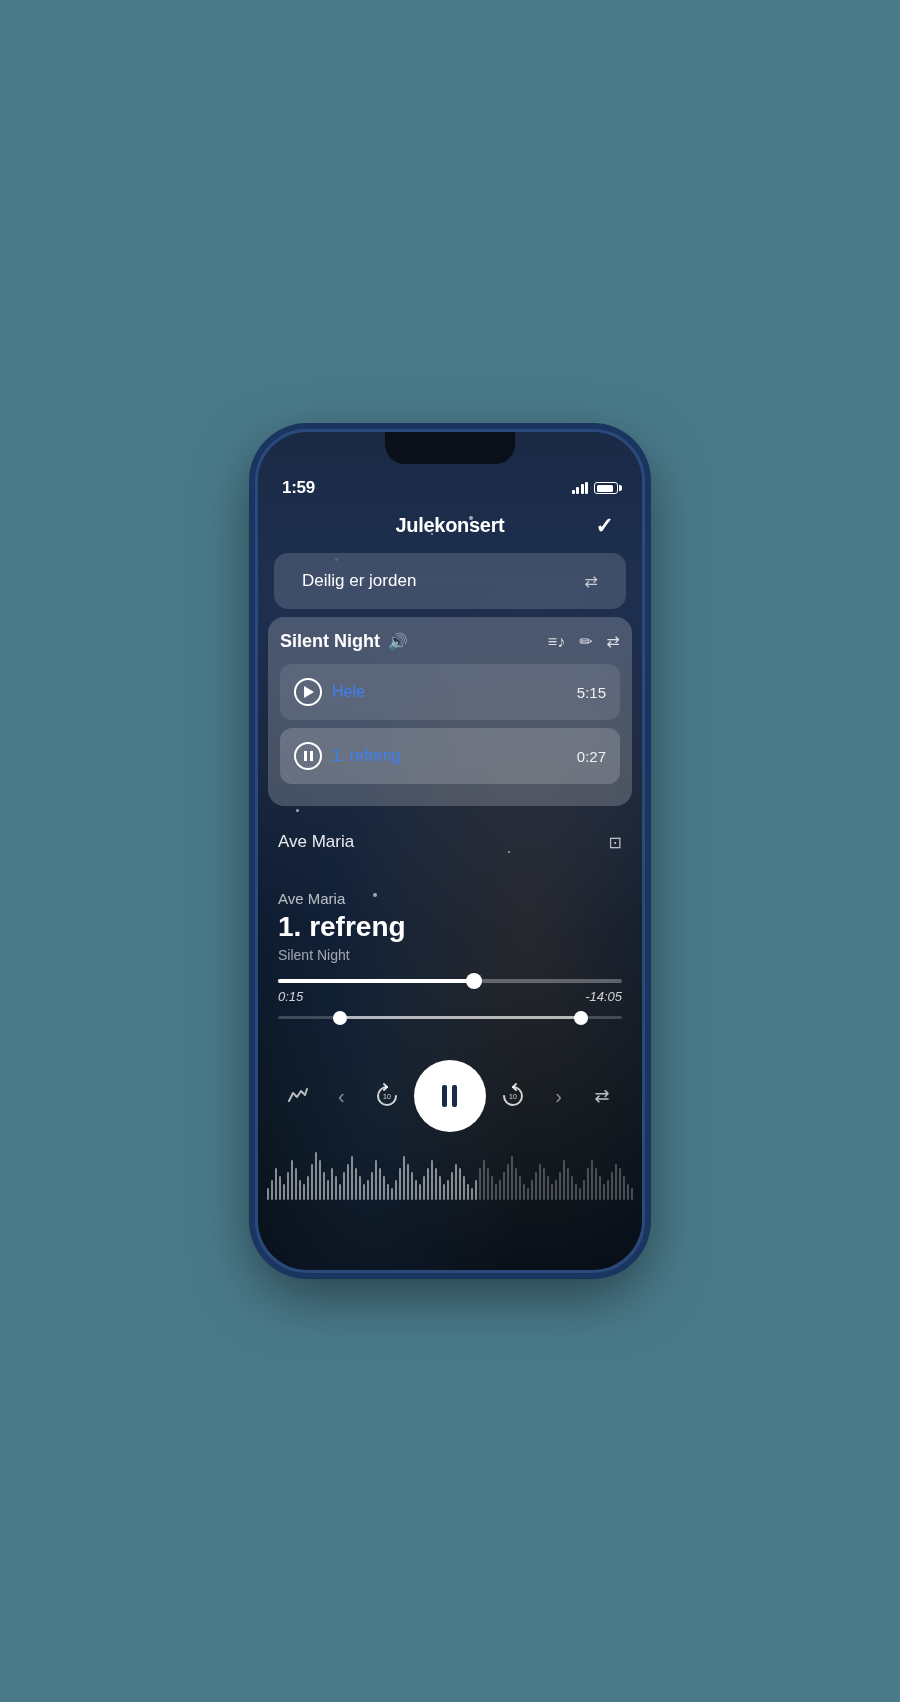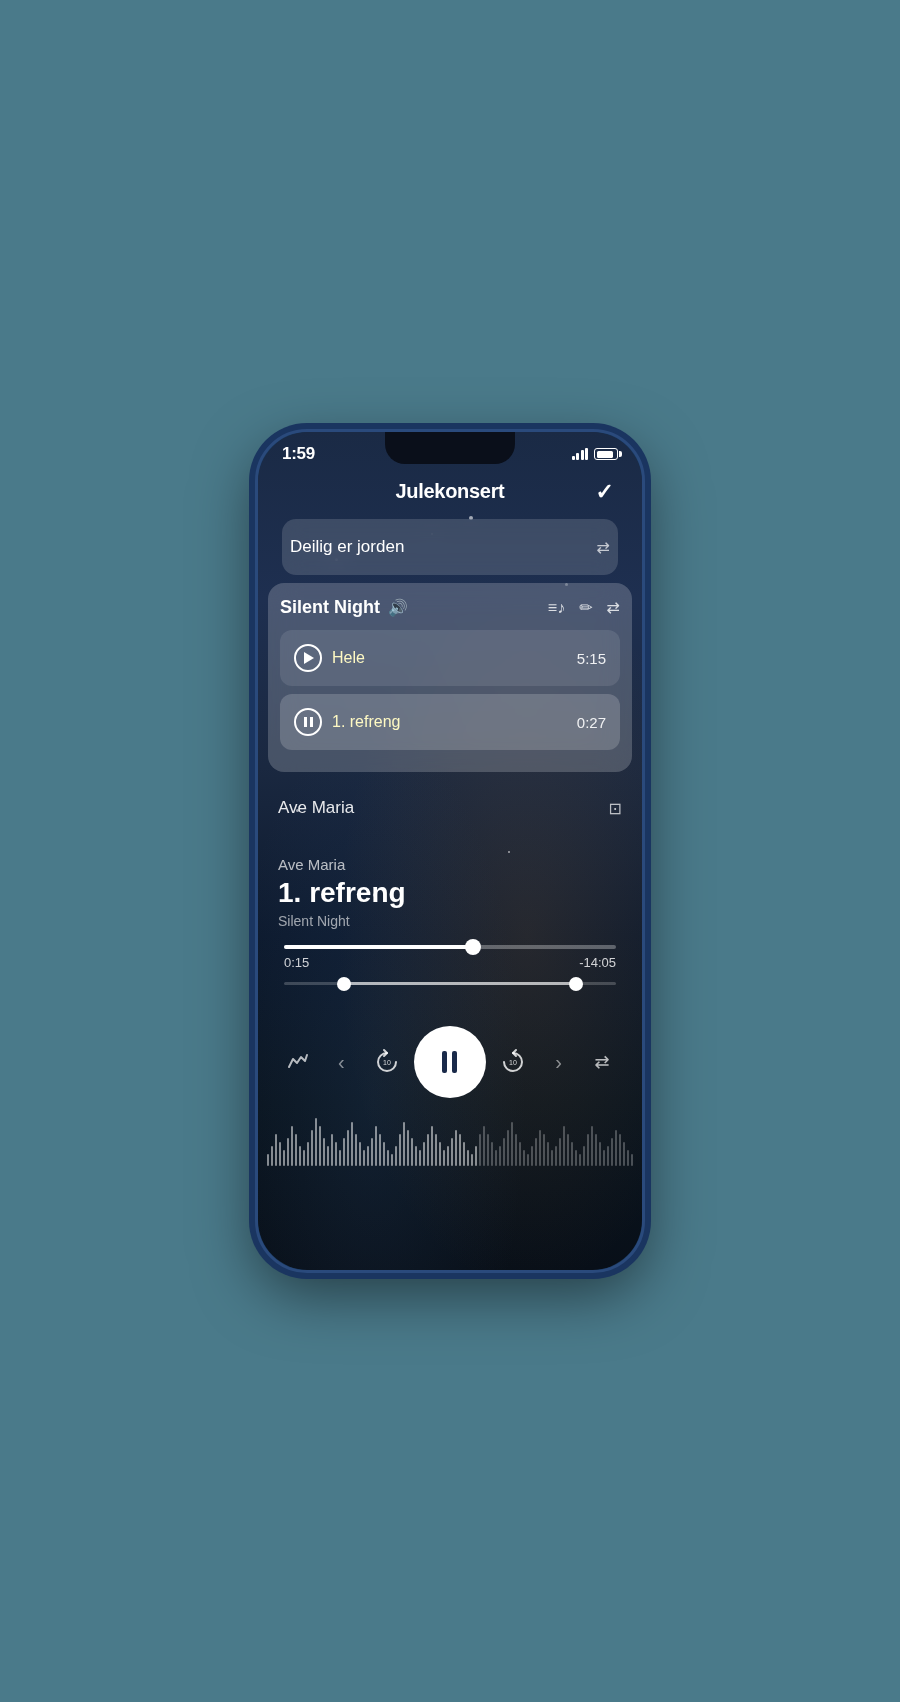--- a/index.html
+++ b/index.html
@@ -71,20 +71,21 @@
 
     
     .status-bar {
       position: relative;
       z-index: 50;
       display: flex;
       justify-content: space-between;
       align-items: center;
       padding: 12px 24px 4px;
       color: white;
+      margin-top: 34px;
     }
 
     .status-time {
       font-size: 17px;
       font-weight: 600;
       letter-spacing: -0.3px;
     }
 
     .status-icons {
       display: flex;
@@ -160,25 +161,25 @@
     .header-chevron {
       position: absolute;
       right: 28px;
       color: white;
       font-size: 22px;
       font-weight: 600;
     }
 
     
     .song-card {
-      margin: 0 24px 8px;
+      margin: 0 16px 8px;
       background: rgba(255,255,255,0.15);
       backdrop-filter: blur(10px);
       border-radius: 14px;
-      padding: 18px 8px;
+      padding: 18px 28px;
       position: relative;
       z-index: 10;
     }
 
     .song-card-inactive {
       display: flex;
       justify-content: space-between;
       align-items: center;
     }
 
@@ -285,21 +286,21 @@
       gap: 3px;
       align-items: center;
     }
     .pause-bar {
       width: 3px;
       height: 10px;
       background: white;
     }
 
     .track-name {
-      color: #fef9c3;
+      color: #3b82f6;
       font-size: 16px;
       font-weight: 400;
     }
 
     .track-time {
       color: rgba(255,255,255,0.9);
       font-size: 15px;
     }
 
     
@@ -342,21 +343,22 @@
     .np-source {
       color: rgba(255,255,255,0.6);
       font-size: 14px;
       margin-bottom: 16px;
     }
 
     
     .progress-section {
       position: relative;
       z-index: 10;
-      padding: 0 26px;
+      padding: 0 20px;
+      font-style: italic;
     }
 
     .progress-bar-container {
       position: relative;
       height: 4px;
       background: rgba(255,255,255,0.3);
       border-radius: 2px;
       margin-bottom: 6px;
     }
 

